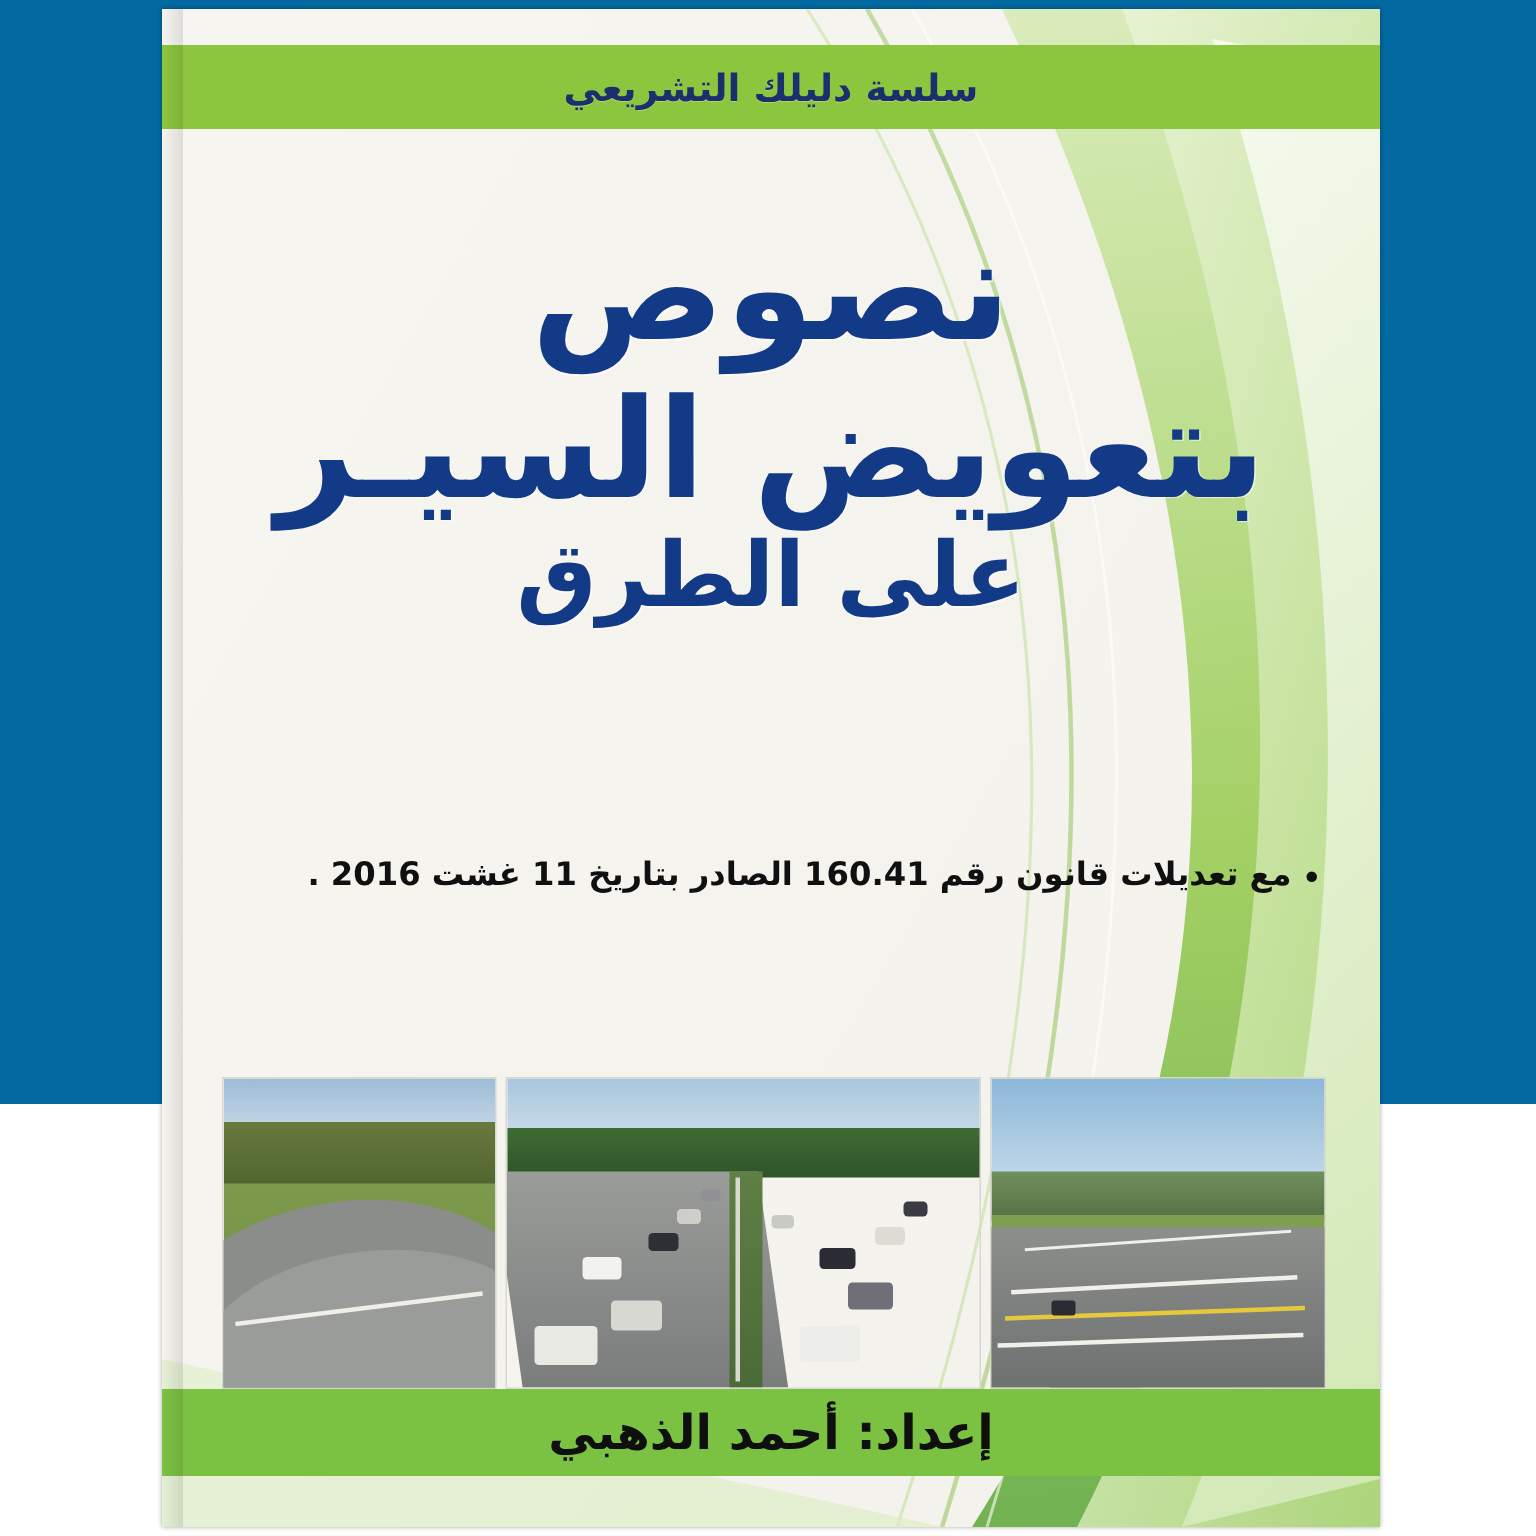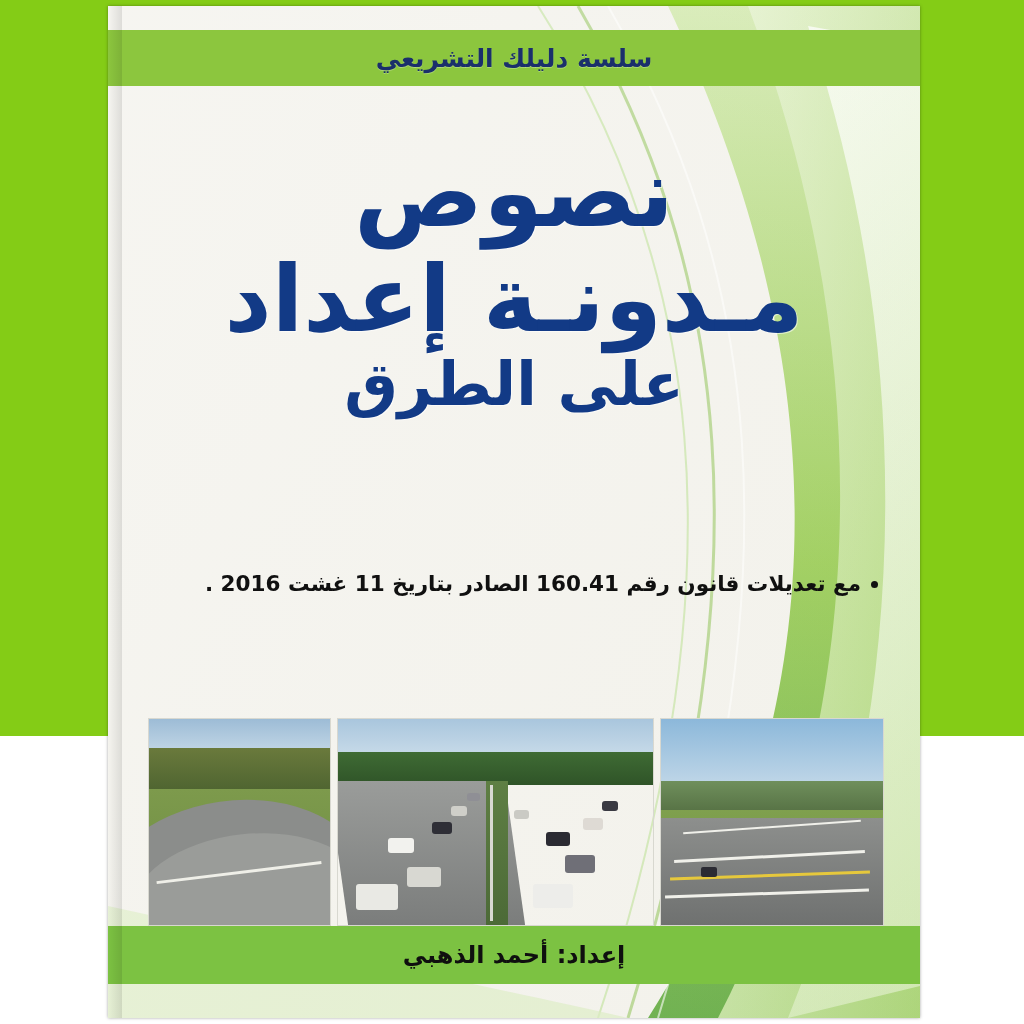--- a/index.html
+++ b/index.html
@@ -12,21 +12,21 @@
     height: 1024px;
     font-family: "DejaVu Sans", "Liberation Sans", sans-serif;
     overflow: hidden;
   }
 
   
   .page {
     position: relative;
     width: 1024px;
     height: 736px;
-    background: #84cc16;
+    background: #0369a1;
   }
 
   .cover {
     position: absolute;
     left: 108px;
     top: 6px;
     width: 812px;
     height: 1012px;
     background: #f3f2ec;
     box-shadow: 0 0 3px rgba(0,0,0,0.35);
@@ -203,21 +203,21 @@
     width: 812px;
     height: 58px;
     background: #7cc242;
     display: flex;
     align-items: center;
     justify-content: center;
     z-index: 6;
   }
   .bottom-banner .author-text {
     color: #0f0f0f;
-    font-size: 24px;
+    font-size: 32px;
     font-weight: bold;
     text-align: center;
   }
 
   .edge-shadow {
     position: absolute;
     left: 0; top: 0;
     width: 14px; height: 100%;
     background: linear-gradient(to left, rgba(0,0,0,0.10), rgba(0,0,0,0));
     z-index: 8;
@@ -258,21 +258,21 @@
 
       <path d="M0,1012 L0,900 C180,940 380,980 520,1012 Z" fill="#d7ebbb" opacity="0.65"></path>
     </svg>
 
     <div class="top-banner">
       <span class="series-text">سلسة دليلك التشريعي</span>
     </div>
 
     <div class="title-block">
       <div class="title-line l1">نصوص</div>
-      <div class="title-line l2">مـدونـة إعداد</div>
+      <div class="title-line l2">بتعويض السيـر</div>
       <div class="title-line l3">على الطرق</div>
     </div>
 
     <div class="notes">
       <div class="note">
         <span class="dot"></span>
         <span class="note-text">مع تعديلات قانون رقم 160.41 الصادر بتاريخ 11 غشت 2016 .</span>
       </div>
     </div>
 

